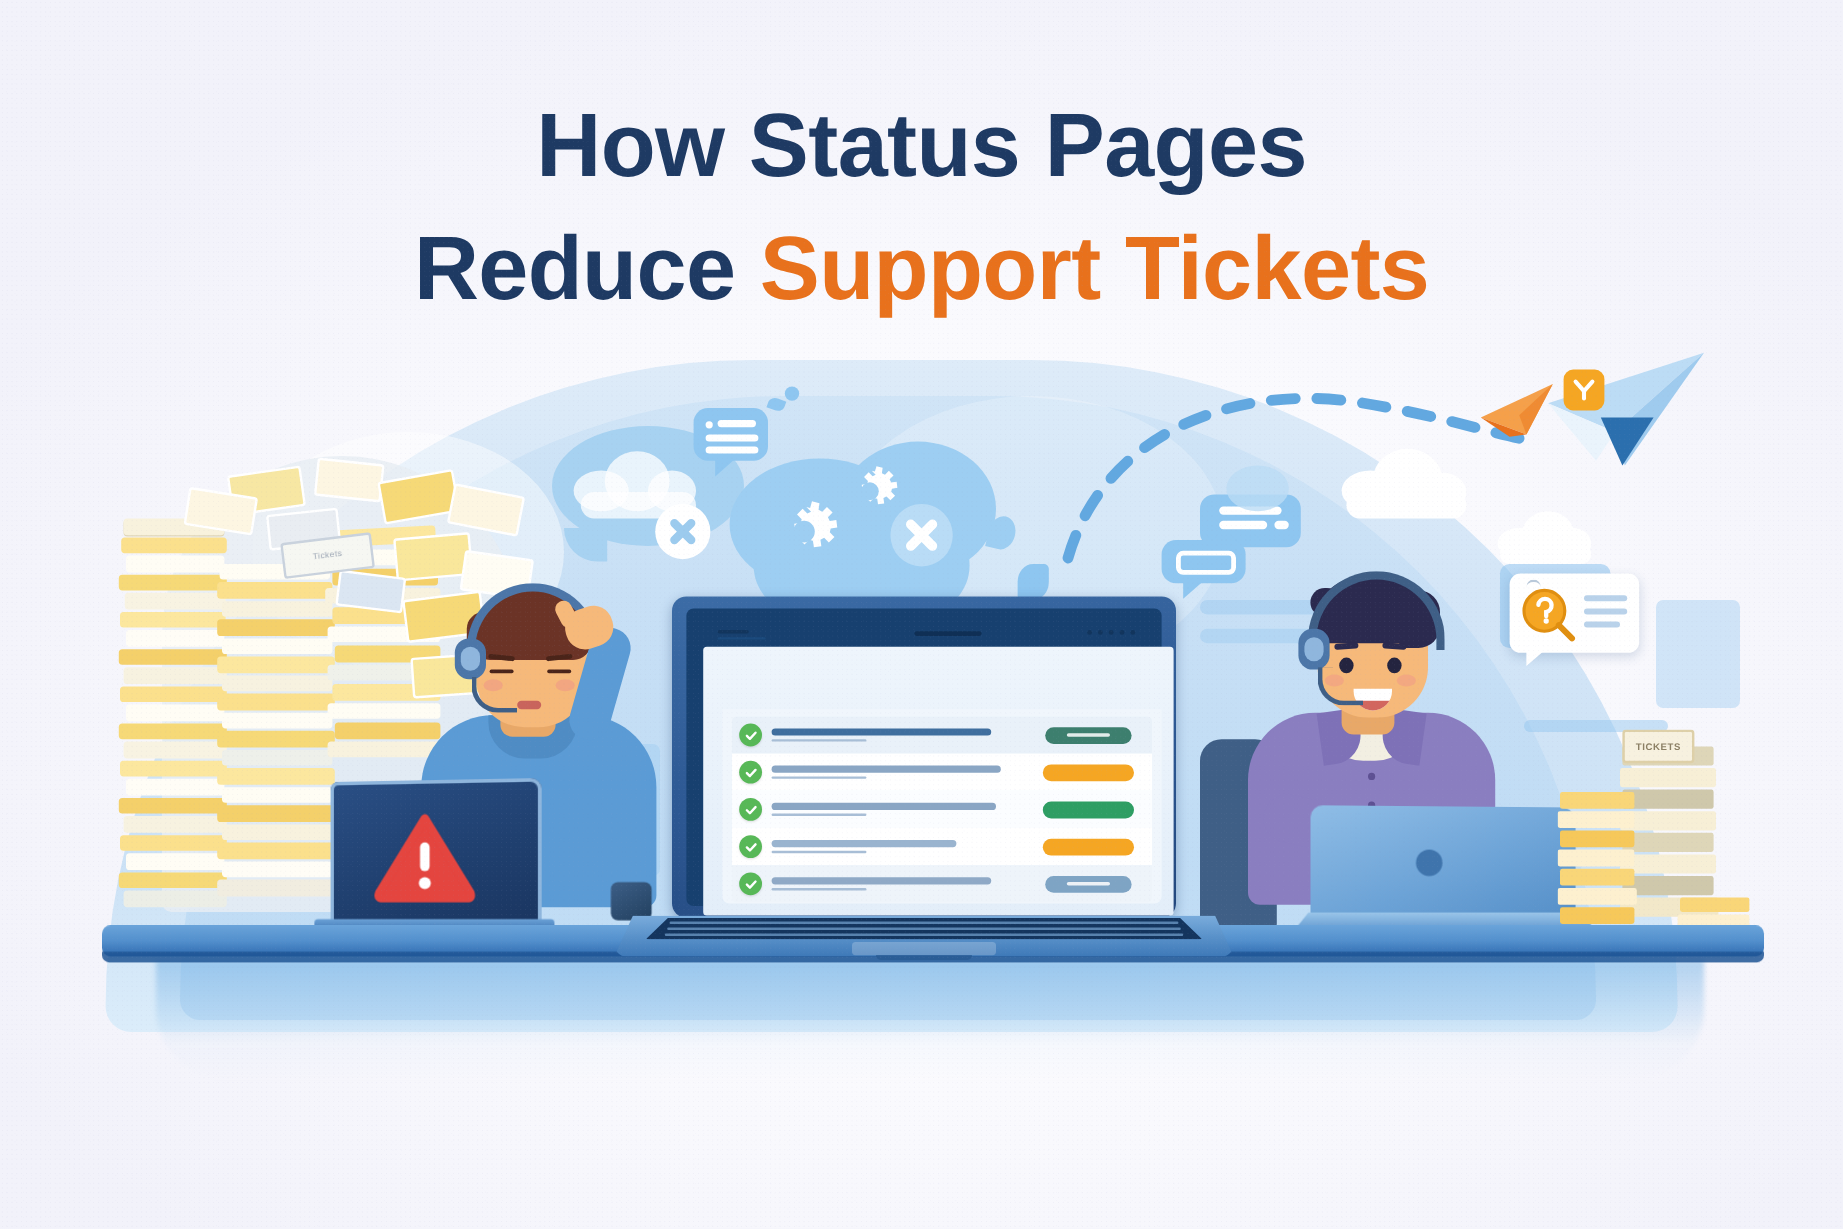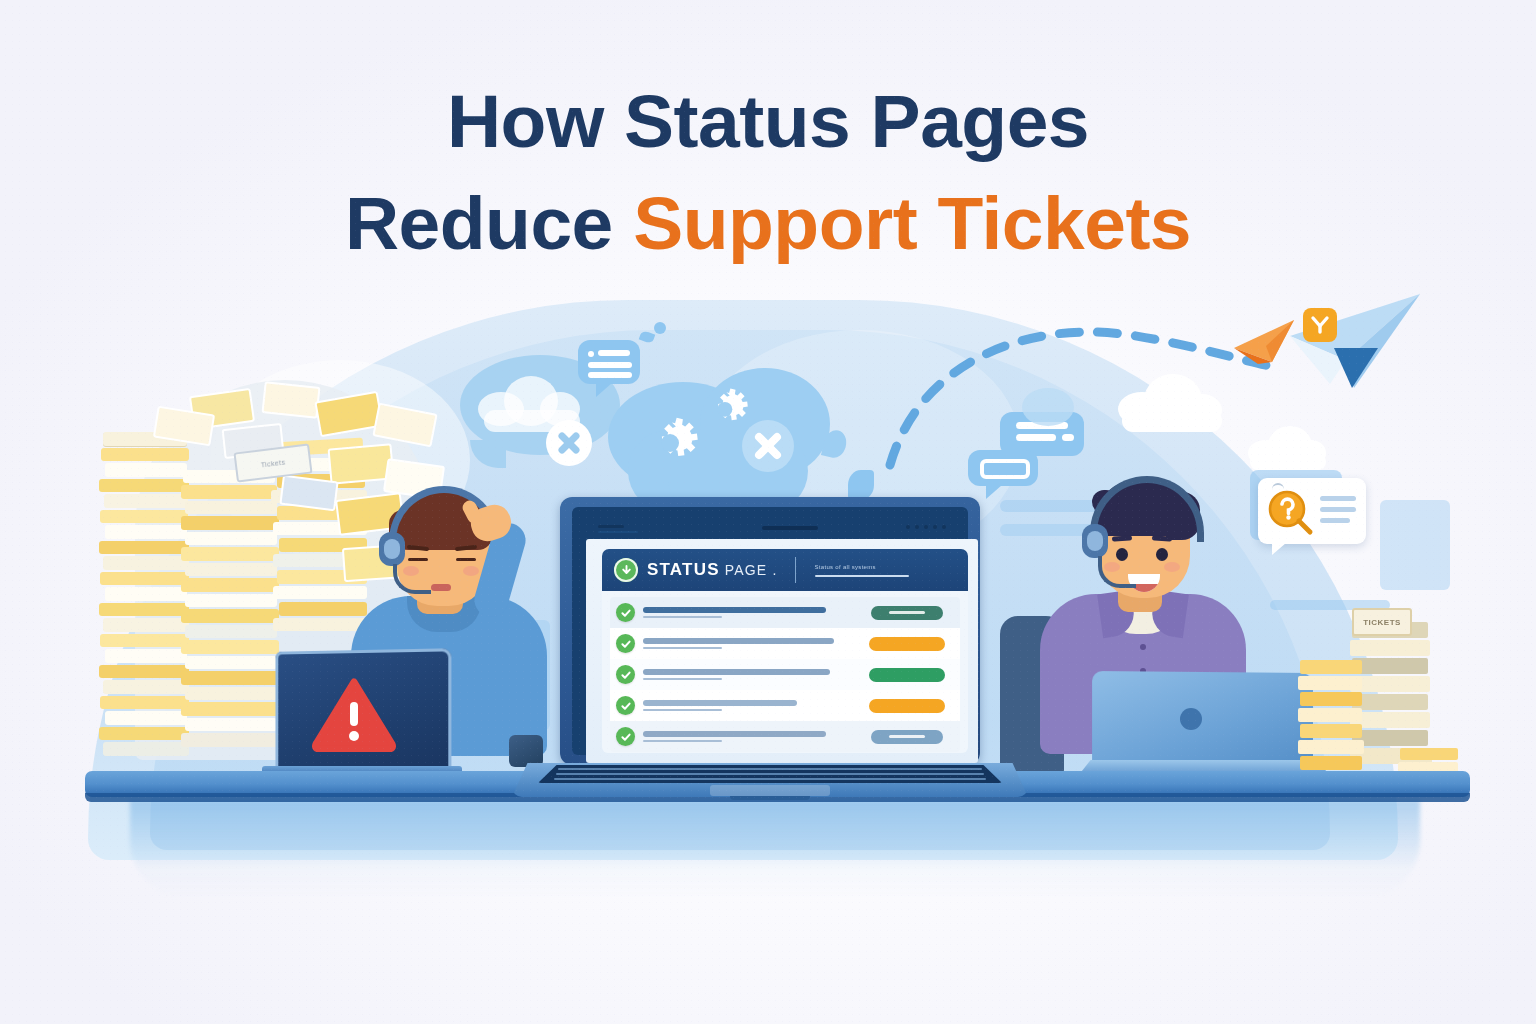--- a/index.html
+++ b/index.html
@@ -503,36 +503,20 @@
       <div class="dotrow">
         <span></span>
           <span></span>
           <span></span>
           <span></span>
           <span></span>
       </div>
 
       <div class="screen">
 
-        <div class="sp-header">
-          <div class="sp-badge">
-            <svg width="13" height="13" viewBox="0 0 13 13">
-                <path d="M6.5 2 V8.4 M3.2 5.6 L6.5 9 L9.8 5.6" fill="none" stroke="#fff" stroke-width="1.9" stroke-linecap="round" stroke-linejoin="round"></path>
-              </svg>
-          </div>
-          <div style="display:flex;align-items:baseline;gap:5px;">
-            <span class="sp-title">STATUS</span>
-            <span class="sp-title2">PAGE .</span>
-          </div>
-          <div class="sp-div"></div>
-          <div class="sp-meta">
-            <span class="mtxt">Status of all systems</span>
-            <span class="mline"></span>
-          </div>
-        </div>
 
         <div class="sp-body">
           <div class="sp-table" id="status-rows">
               <div class="sp-row" style="background: rgb(233, 241, 249);">
                 <div class="check">
                   <svg width="12" height="12" viewBox="0 0 12 12">
                     <path d="M2.4 6.2 L4.9 8.7 L9.6 3.6" fill="none" stroke="#fff" stroke-width="2" stroke-linecap="round" stroke-linejoin="round"></path>
                   </svg>
                 </div>
                 <div class="bars">

